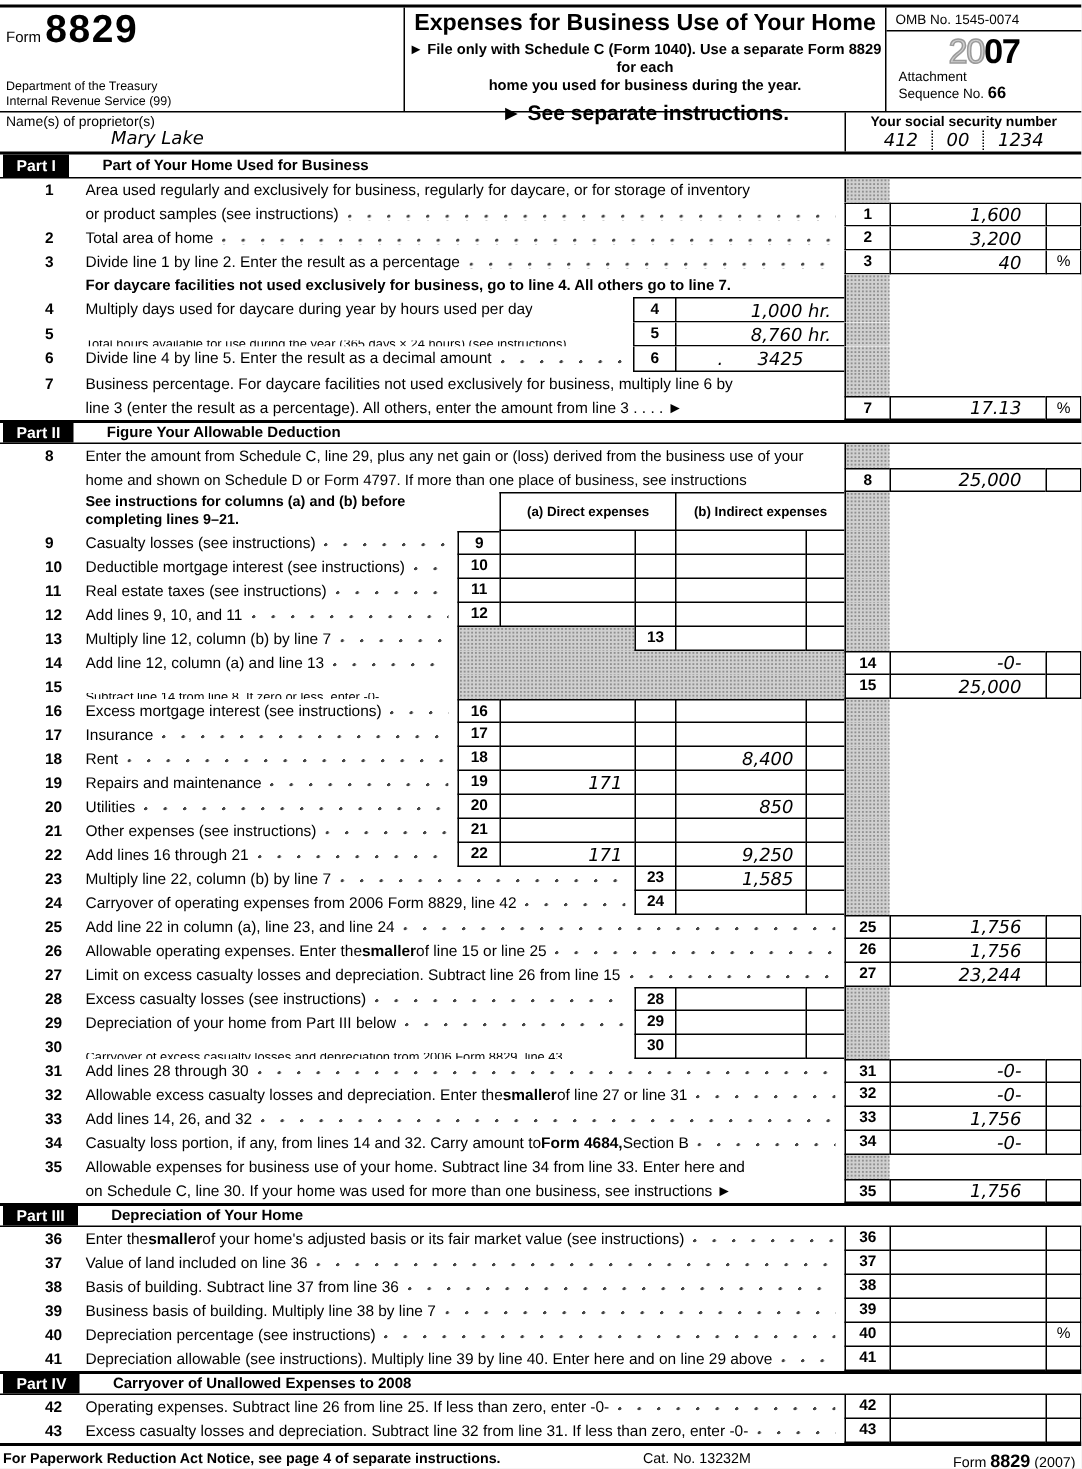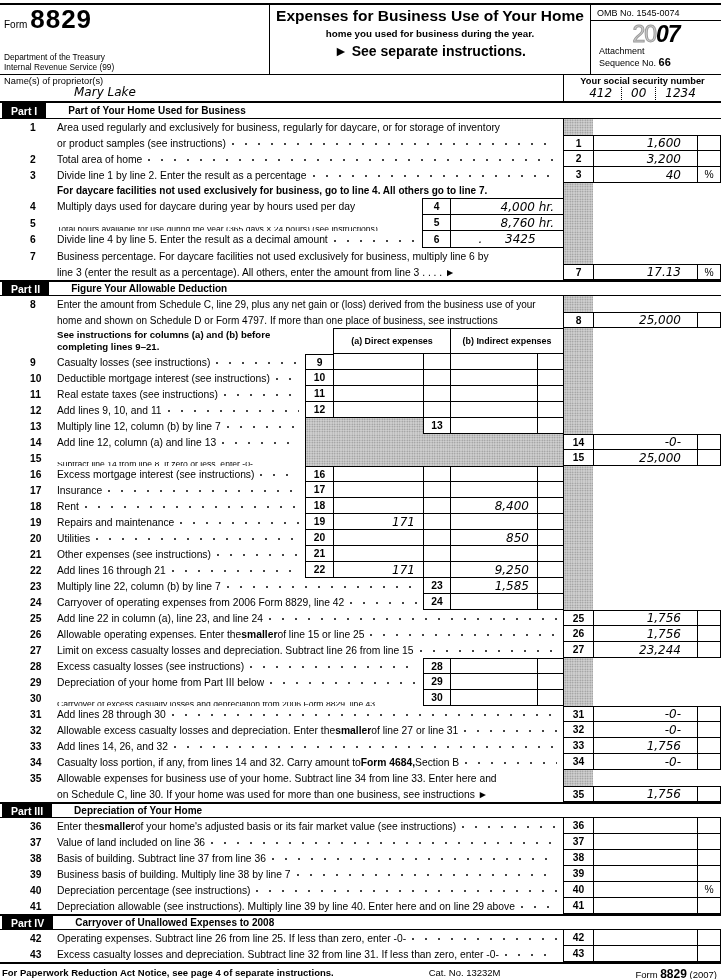--- a/index.html
+++ b/index.html
@@ -14,21 +14,21 @@
   .formnum{font-size:26px;font-weight:bold;letter-spacing:1px;line-height:24px;}
   .dept{font-size:8.3px;line-height:9.5px;}
   .hdr-mid{flex:1;text-align:center;padding-top:2px;}
   .title{font-size:15.5px;font-weight:bold;}
   .sub1{font-size:9.8px;font-weight:bold;margin-top:3px;line-height:12px;}
   .sub2{font-size:14px;font-weight:bold;margin-top:3px;}
   .hdr-right{width:131px;border-left:1px solid #000;display:flex;flex-direction:column;}
   .omb{font-size:9px;border-bottom:1px solid #000;padding:3px 0 2px 6px;}
   .year{text-align:center;font-size:23px;line-height:24px;margin-top:1px;}
   .y20{color:#cfcfcf;-webkit-text-stroke:1px #9a9a9a;letter-spacing:-1px;}
-  .y07{font-weight:bold;letter-spacing:-1px;font-style:italic;}
+  .y07{font-weight:bold;letter-spacing:-1px;}
   .att{font-size:9px;padding-left:8px;line-height:10.5px;}
   .seq66{font-weight:bold;font-size:11px;}
   
   .namerow{display:flex;height:28px;border-bottom:2px solid #000;}
   .nameleft{flex:1;padding:1px 0 0 4px;font-size:9.3px;}
   .nameval{margin:-1px 0 0 70px;}
   .ssnbox{width:158px;border-left:1px solid #000;text-align:center;font-size:9.3px;font-weight:bold;padding-top:1px;}
   .ssnval{display:flex;justify-content:center;align-items:center;font-weight:normal;margin-top:0px;}
   .ssep{border-left:1.5px dotted #000;height:13px;margin:0 9px;}
   
@@ -97,20 +97,21 @@
         <span class="formnum">8829</span>
       </div>
       <div class="dept">
         <div>Department of the Treasury</div>
         <div>Internal Revenue Service  (99)</div>
       </div>
     </div>
     <div class="hdr-mid">
       <div class="title">Expenses for Business Use of Your Home</div>
       <div class="sub1">
+        <div>► File only with Schedule C (Form 1040). Use a separate Form 8829 for each</div>
         <div>home you used for business during the year.</div>
       </div>
       <div class="sub2">► See separate instructions.</div>
     </div>
     <div class="hdr-right">
       <div class="omb">OMB No. 1545-0074</div>
       <div class="year">
         <span class="y20">20</span><span class="y07">07</span>
       </div>
       <div class="att">
@@ -182,21 +183,21 @@
     <span style="flex:1"></span>
     <span class="rshade bl shade"></span>
     <span class="rblank"></span>
   </div>
 
   <div class="line h17">
     <span class="ln">4</span>
     <span class="lbl">Multiply days used for daycare during year by hours used per day</span>
     <span style="flex:1"></span>
     <span class="m4num bl bb bt">4</span>
-    <span class="m4val bl bb bt hw">4,000 hr.</span>
+    <span class="m4val bl bb bt hw">1,000 hr.</span>
     <span class="rshade bl shade"></span>
     <span class="rblank"></span>
   </div>
 
   <div class="line">
     <span class="ln">5</span>
     <span class="lbl sm">Total hours available for use during the year (365 days × 24 hours) (see instructions)</span>
     <span style="flex:1"></span>
     <span class="m4num bl bb">5</span>
     <span class="m4val bl bb hw">8,760 hr.</span>

